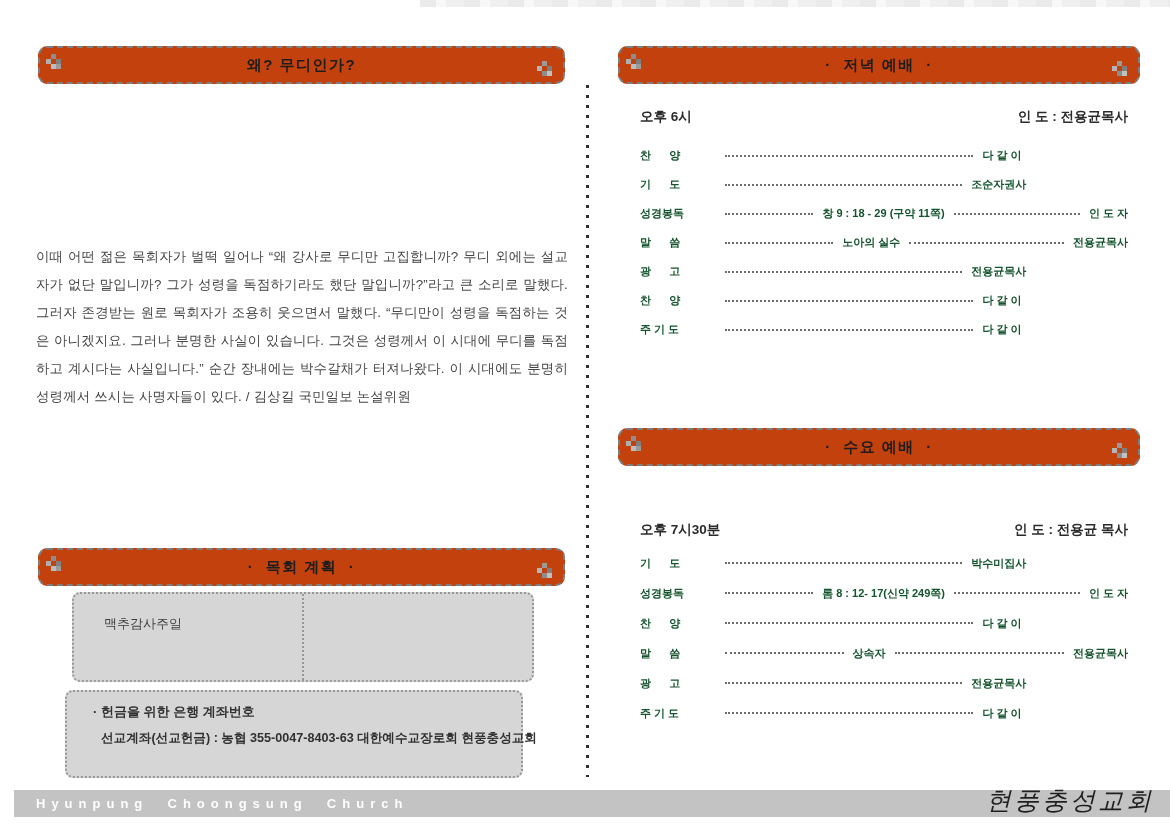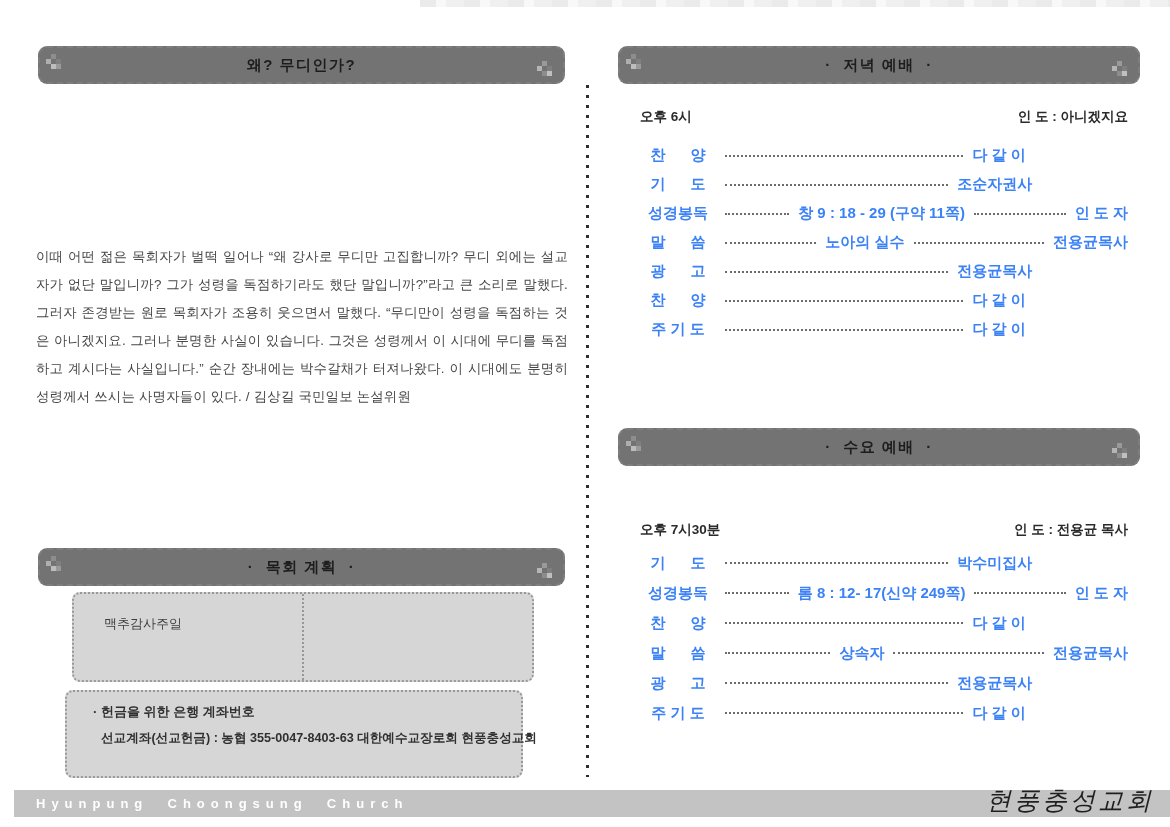--- a/index.html
+++ b/index.html
@@ -8,21 +8,21 @@
     font-family:"Liberation Sans","DejaVu Sans",sans-serif; overflow:hidden;
   }
   
   .artifact {
     position:absolute; left:420px; top:0; width:750px; height:7px;
     background:repeating-linear-gradient(90deg,#e7e7e7 0 16px,#f7f7f7 16px 26px,#ededed 26px 44px);
     opacity:.85;
   }
   
   .hbox {
-    position:absolute; height:34px; background:#737373;
+    position:absolute; height:34px; background:#c2410c;
     border:2px dashed #7e7e7e; border-radius:9px;
     display:flex; align-items:center; justify-content:center;
   }
   .hbox .htitle { font-weight:bold; font-size:15px; color:#1d1d1d; letter-spacing:1.5px; white-space:pre; }
   .deco { position:absolute; width:5px; height:5px; background:#8d8d8d; }
   .deco-l { left:11px; top:6px;
     box-shadow:-5px 5px 0 #aeaeae, 5px 5px 0 #7f7f7f, 0 10px 0 #bdbdbd, 5px 10px 0 #9a9a9a; }
   .deco-r { right:16px; bottom:6px;
     box-shadow:5px -5px 0 #7f7f7f, -5px -5px 0 #b5b5b5, 0 -10px 0 #9a9a9a, 5px 0 0 #c0c0c0; }
   
@@ -50,21 +50,21 @@
   .vdivider {
     position:absolute; left:586px; top:85px; width:3px; height:692px;
     background:repeating-linear-gradient(to bottom,#2e2e2e 0 3px,transparent 3px 10px);
   }
   
   .svc-info {
     position:absolute; left:640px; width:488px; display:flex; justify-content:space-between;
     font-weight:bold; font-size:13.5px; color:#2b2b2b; white-space:pre;
   }
   .svc-rows { position:absolute; left:640px; width:488px; }
-  .svc-row { display:flex; align-items:center; font-size:15px; color:#3b82f6;text-align:center; }
+  .svc-row { display:flex; align-items:center; font-size:11px; color:#14532d; }
   .rows-evening .svc-row { height:29px; }
   .rows-wednesday .svc-row { height:30px; }
   .seg-label { font-weight:bold; white-space:pre; min-width:76px; }
   .dots { flex-grow:1; height:0; border-top:2px dotted #6c6c6c; margin:0 9px; }
   .dots.dots1 { flex-grow:.7; }
   .seg-center { font-weight:bold; white-space:pre; }
   .seg-right { font-weight:bold; white-space:pre; }
   
   .footer-bar {
     position:absolute; left:14px; right:0; top:790px; height:27px; background:#c3c3c3;
@@ -112,21 +112,21 @@
   <div class="vdivider"></div>
 
   <div class="hbox" style="left:618px; top:46px; width:518px;">
     <span class="deco deco-l"></span>
     <span class="htitle">·  저녁 예배  ·</span>
     <span class="deco deco-r"></span>
   </div>
 
   <div class="svc-info" style="top:108px;">
     <span>오후 6시</span>
-    <span>인 도 : 아니겠지요</span>
+    <span>인 도 : 전용균목사</span>
   </div>
 
   <div class="svc-rows rows-evening" style="top:141px;">
 
       <div class="svc-row">
         <span class="seg-label">찬      양</span>
         <span class="dots dots1"></span>
 
         <span class="seg-right">다 같 이</span>
       </div>

